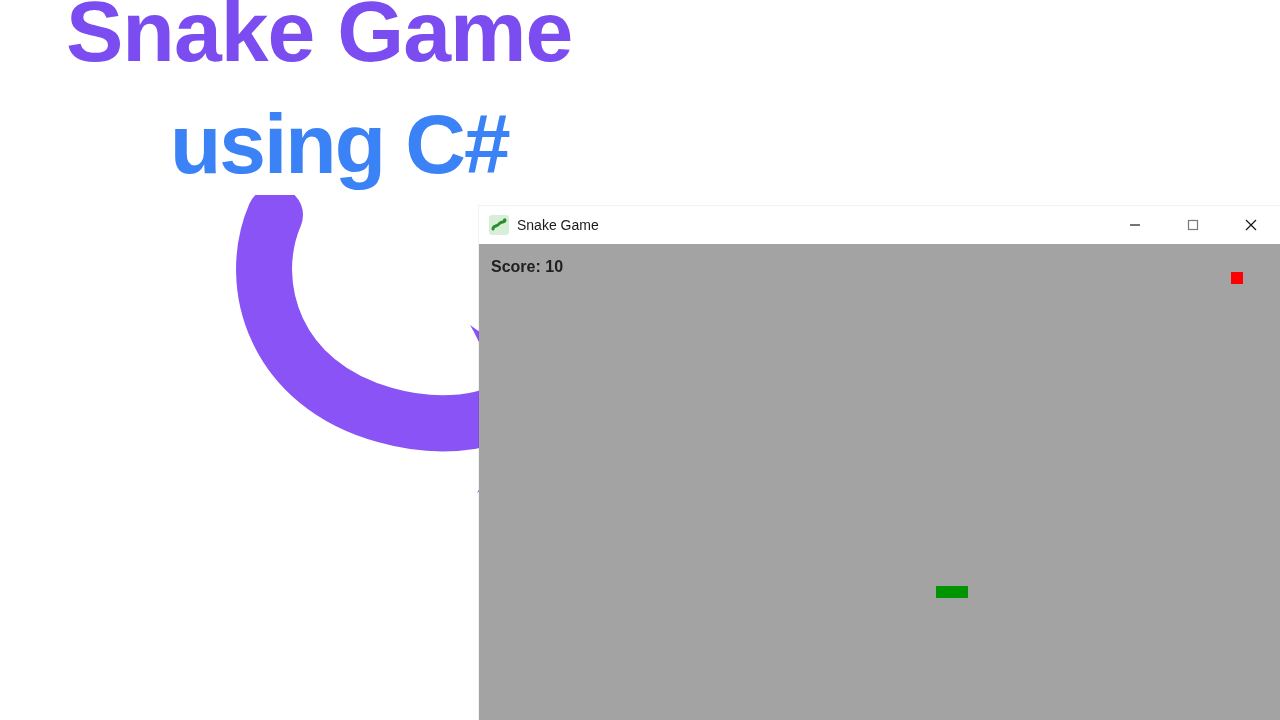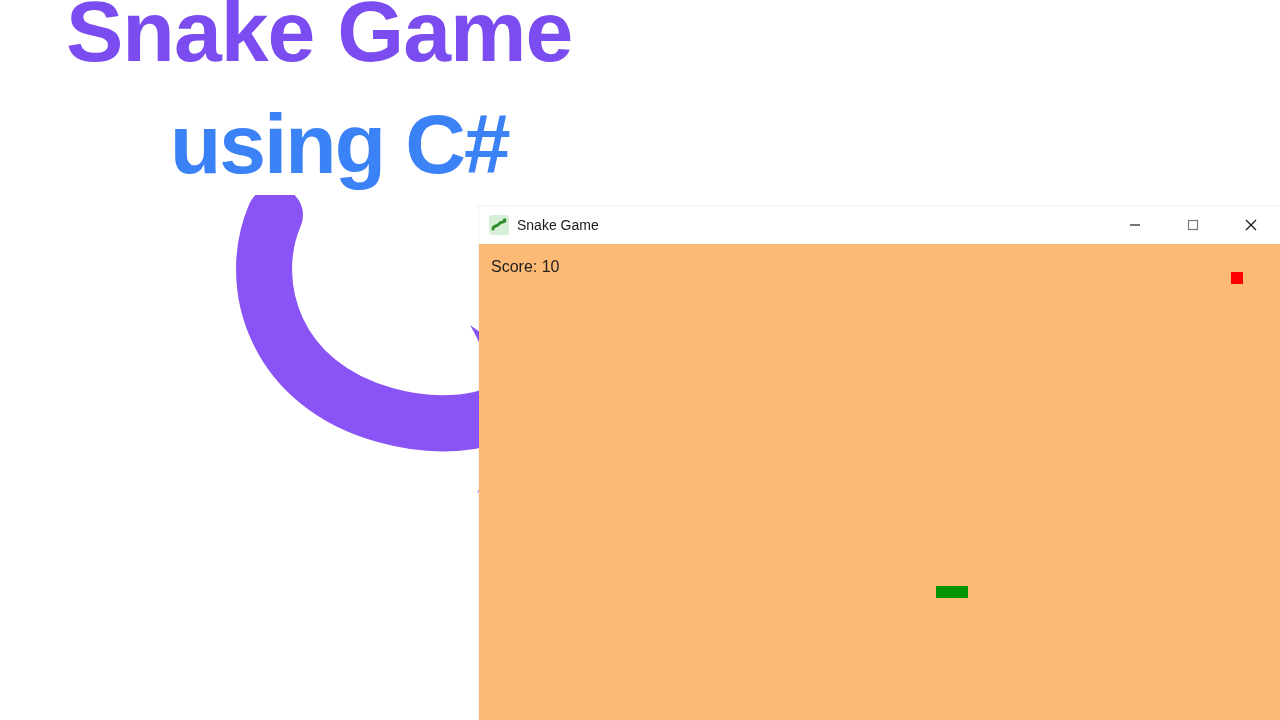--- a/index.html
+++ b/index.html
@@ -78,22 +78,23 @@
     width: 58px;
     height: 38px;
     display: flex;
     align-items: center;
     justify-content: center;
     cursor: pointer;
   }
   .win-btn svg { display:block; }
   .client-area {
     flex: 1;
-    background: #fdba74;
+    background: #a3a3a3;
     position: relative;
+    font-weight: bold;
   }
   .score-label {
     position: absolute;
     left: 12px;
     top: 14px;
     font-size: 16px;
     color: #202020;
   }
   .food {
     position: absolute;

